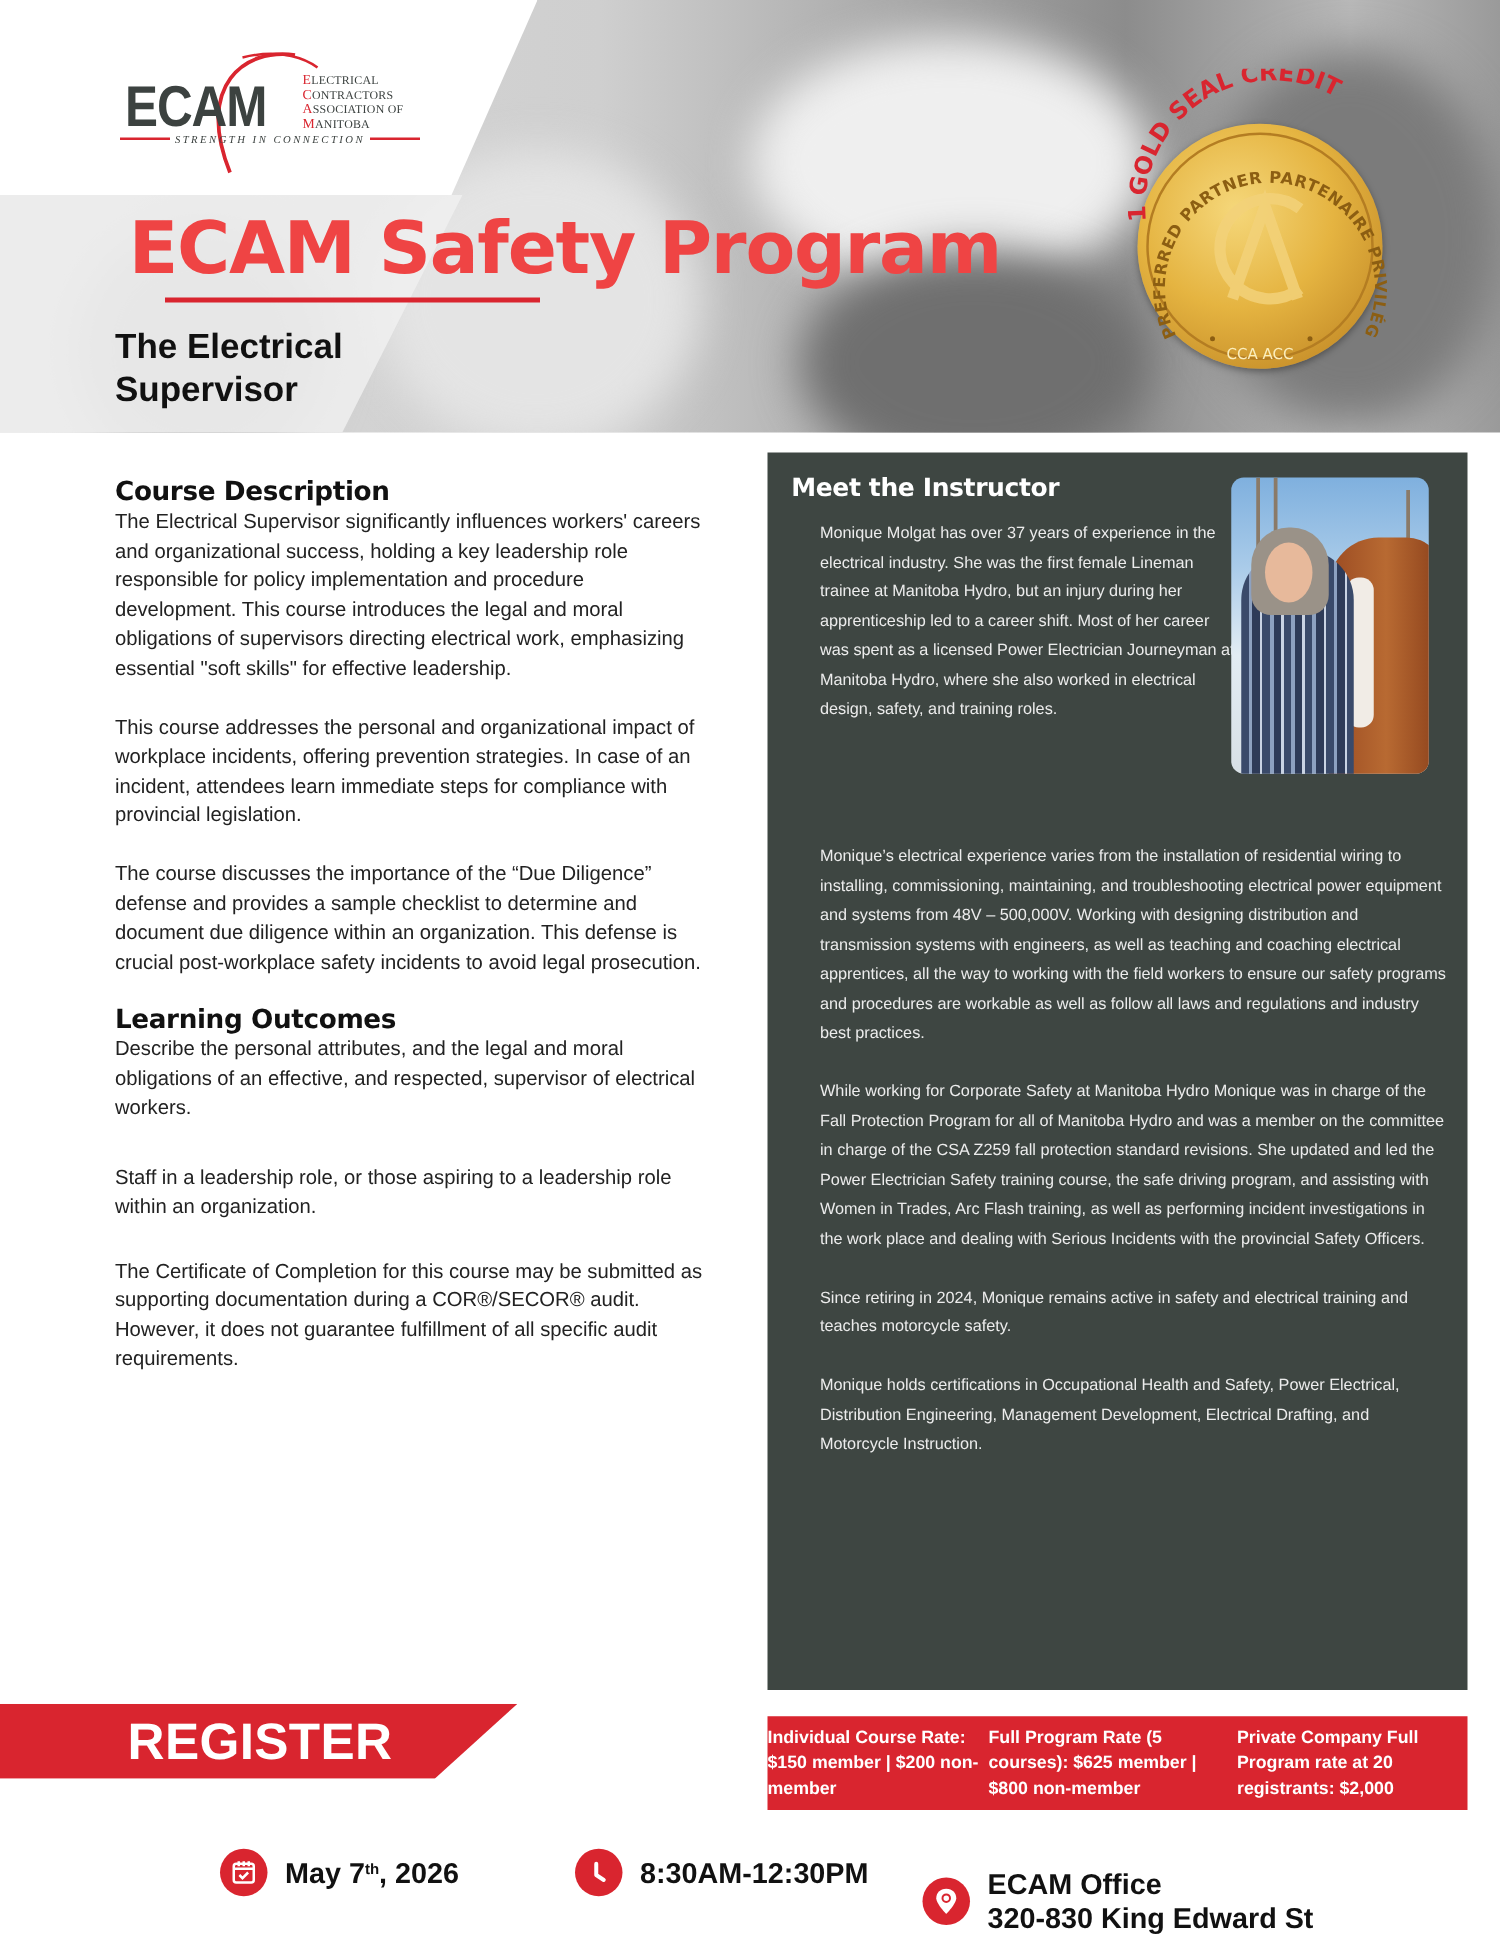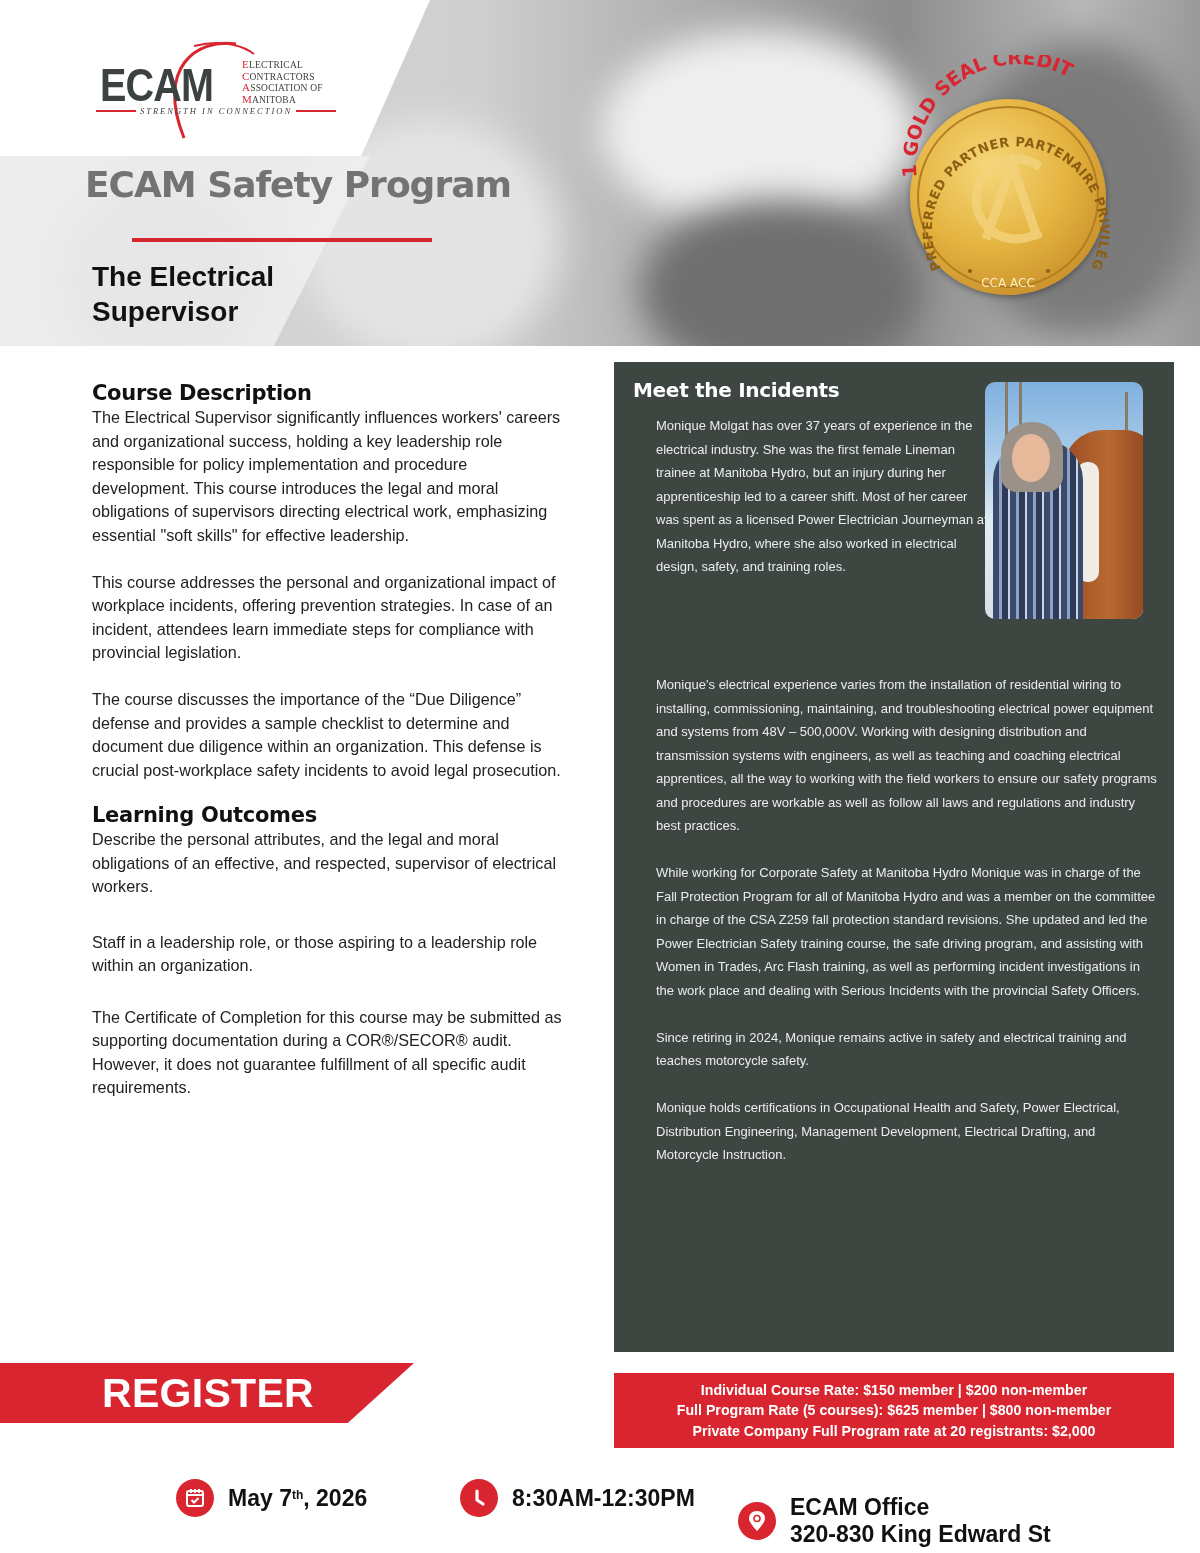--- a/index.html
+++ b/index.html
@@ -43,22 +43,22 @@
     .logo .assoc span.red { color: #d9252f; font-size: 11px; }
     .logo .tagline {
       position: absolute; left: 0; top: 68px; width: 240px; display: flex; align-items: center; gap: 4px;
     }
     .logo .tagline .line { flex: 1; height: 2px; background: #d9252f; }
     .logo .tagline .txt {
       font-family: "Liberation Serif", serif; font-style: italic; font-size: 8.5px; letter-spacing: 2px; color: #3c4240;
     }
 
     .title {
-      position: absolute; left: 85px; top: 164px; font-family: "DejaVu Sans", sans-serif;
-      font-weight: 700; font-size: 36px; color: #737373; letter-spacing: -1px; white-space: nowrap;
+      position: absolute; left: 103px; top: 164px; font-family: "DejaVu Sans", sans-serif;
+      font-weight: 700; font-size: 58px; color: #ef4444; letter-spacing: -1px; white-space: nowrap;
     }
     .title-rule { position: absolute; left: 132px; top: 238px; width: 300px; height: 4px; background: #d9252f; }
     .subtitle {
       position: absolute; left: 92px; top: 259px; font-family: "Liberation Sans", sans-serif;
       font-weight: 700; font-size: 28px; line-height: 35px; color: #111;
     }
 
     
     .seal { position: absolute; left: 900px; top: 55px; width: 230px; height: 260px; }
     .seal .coin {
@@ -111,21 +111,21 @@
       position: absolute; left: 0; top: 1363px; width: 414px; height: 60px; background: #d9252f;
       clip-path: polygon(0 0, 100% 0, 84% 100%, 0 100%);
       display: flex; align-items: center; cursor: pointer;
     }
     .register span {
       margin-left: 102px; font-family: "Liberation Sans", sans-serif; font-weight: 700; font-size: 41px;
       color: #ffffff; letter-spacing: 0.3px;
     }
     .prices {
       position: absolute; left: 614px; top: 1373px; width: 560px; height: 75px; background: #d9252f;
-      display: flex; flex-direction: column; align-items: center; justify-content: center;
+      display: flex; flex-direction: row; align-items: center; justify-content: center;
     }
     .prices div { font-weight: 700; font-size: 14.2px; line-height: 20.5px; color: #ffffff; }
 
     
     .info { position: absolute; display: flex; align-items: center; }
     .info .ico {
       width: 38px; height: 38px; border-radius: 50%; background: #d9252f; display: flex; align-items: center; justify-content: center;
     }
     .info .txt { font-weight: 700; font-size: 23px; color: #111; margin-left: 14px; line-height: 27px; }
     .info sup { font-size: 12px; vertical-align: top; position: relative; top: -3px; }
@@ -207,21 +207,21 @@
   <div class="gap" style="height:20px"></div>
   <h2 class="sec-h">Learning Outcomes</h2>
   <p class="para">Describe the personal attributes, and the legal and moral obligations of an effective, and respected, supervisor of electrical workers.</p>
   <div class="gap" style="height:32px"></div>
   <p class="para">Staff in a leadership role, or those aspiring to a leadership role within an organization.</p>
   <div class="gap" style="height:28px"></div>
   <p class="para italic">The Certificate of Completion for this course may be submitted as supporting documentation during a COR®/SECOR® audit. However, it does not guarantee fulfillment of all specific audit requirements.</p>
 </div>
 
 <div class="panel">
-  <h2 class="ph">Meet the Incidents</h2>
+  <h2 class="ph">Meet the Instructor</h2>
   <p class="bio1 ptxt">Monique Molgat has over 37 years of experience in the electrical industry. She was the first female Lineman trainee at Manitoba Hydro, but an injury during her apprenticeship led to a career shift. Most of her career was spent as a licensed Power Electrician Journeyman at Manitoba Hydro, where she also worked in electrical design, safety, and training roles.</p>
   <div class="photo">
     <div class="tree" style="left:20px;top:0;height:70px"></div>
     <div class="tree" style="left:34px;top:0;height:60px"></div>
     <div class="tree" style="left:140px;top:10px;height:60px"></div>
     <div class="horse"></div>
     <div class="blaze"></div>
     <div class="person"></div>
     <div class="hair"></div>
     <div class="face"></div>

